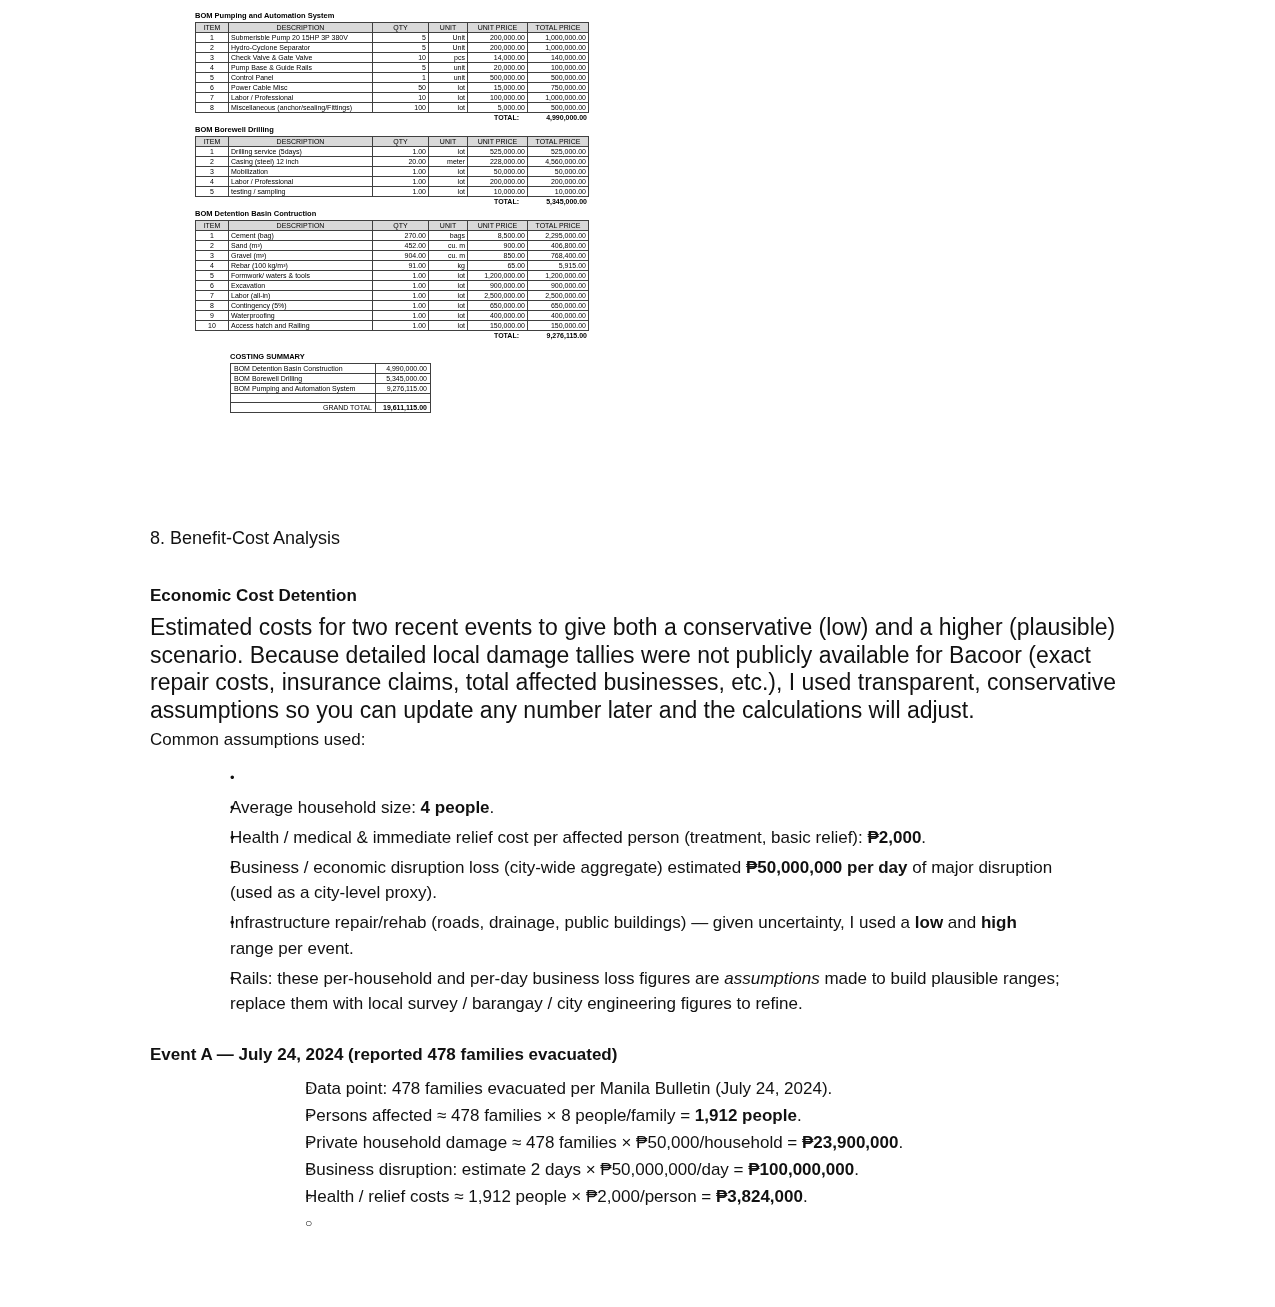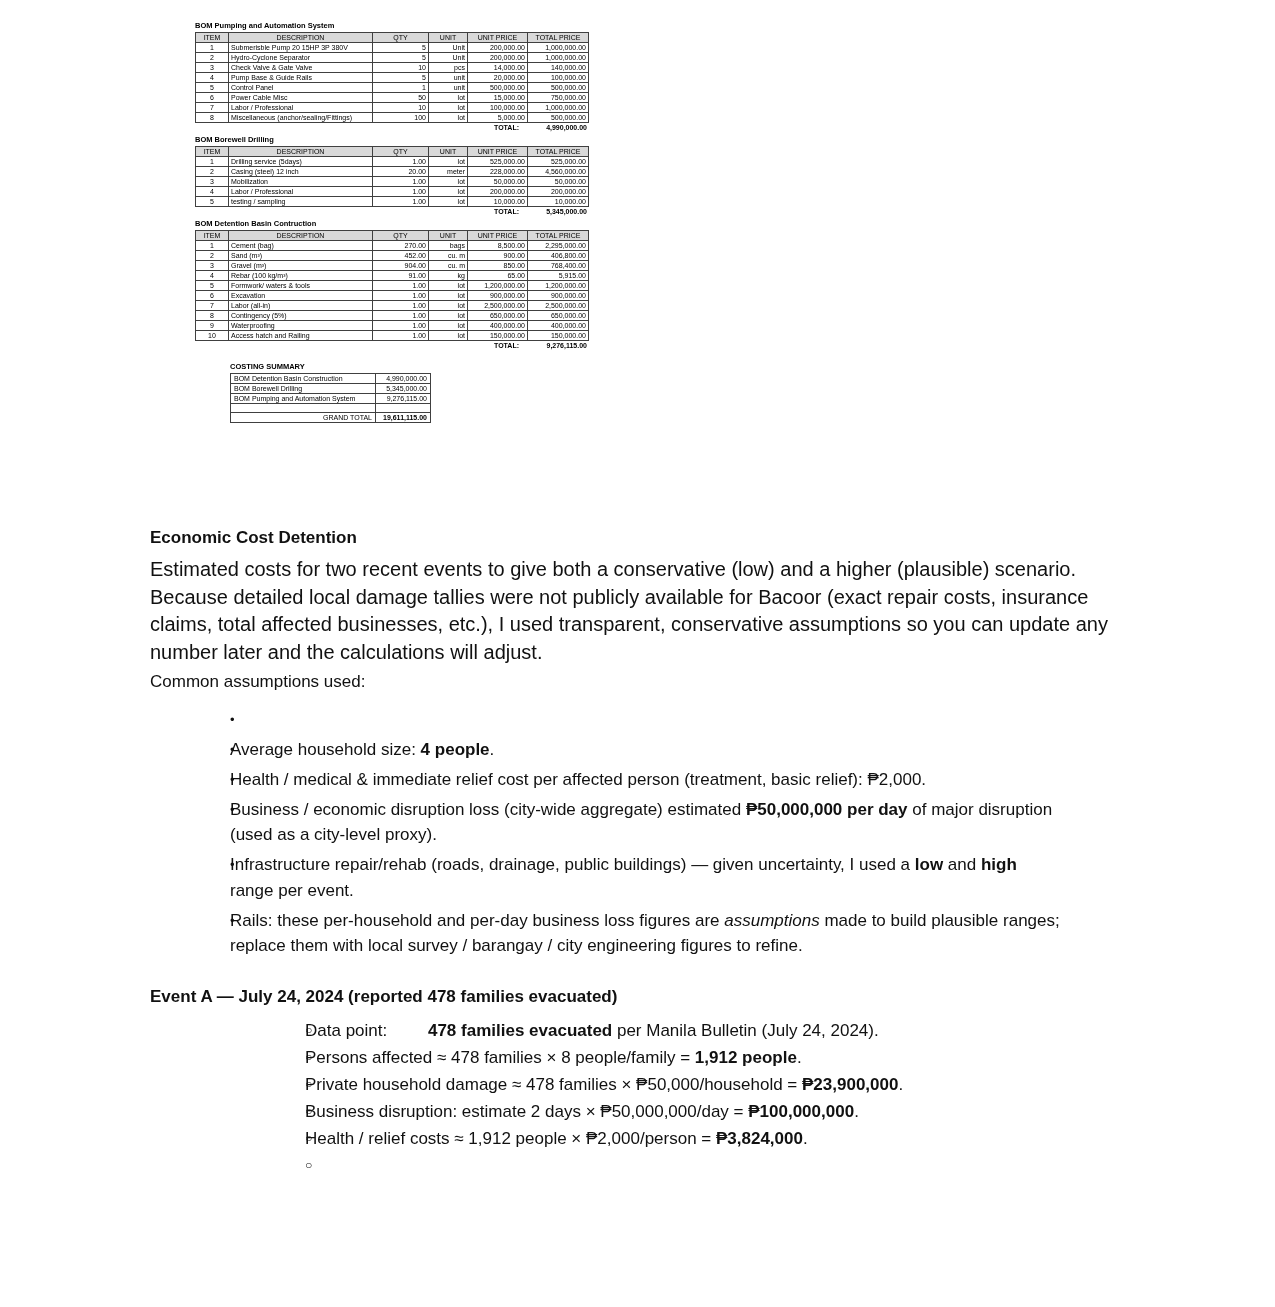--- a/index.html
+++ b/index.html
@@ -7,21 +7,21 @@
   body {
     width: 1275px; height: 1307px;
     background: #ffffff;
     font-family: "Liberation Sans", sans-serif;
     color: #111111;
     position: relative;
     overflow: hidden;
   }
 
   
-  .tables-area { position: absolute; left: 195px; top: 21px; }
+  .tables-area { position: absolute; left: 195px; top: 11px; }
   .tbl-title { font-weight: bold; font-size: 7.5px; line-height: 9px; margin-bottom: 2px; color:#000; }
   table.bom { border-collapse: collapse; table-layout: fixed; width: 393px; font-size: 7px; color:#000; }
   table.bom td {
     border: 1px solid #404040;
     padding: 0 2px;
     height: 9.5px; line-height: 9px;
     overflow: hidden; white-space: nowrap;
   }
   table.bom thead td { background: #d9d9d9; }
   .total-row { width: 393px; display: flex; justify-content: flex-end; font-size: 7px; font-weight: bold; padding: 1px 1px 0 0; color:#000; }
@@ -39,21 +39,21 @@
     overflow: hidden; white-space: nowrap;
   }
   table.cost .empty-row td { height: 9px; }
   table.cost .gt-label { text-align: right; }
   table.cost .gt-value { text-align: right; font-weight: bold; }
 
   
   .text-area { position: absolute; left: 150px; top: 527px; width: 985px; }
   .h-section { font-size: 18px; font-weight: 400; line-height: 22px; margin: 0 0 36px 0; }
   .h-bold { font-size: 17px; font-weight: bold; line-height: 22px; margin: 0 0 7px 0; }
-  .para { font-size: 20px; line-height: 27.5px; margin: 0; }
+  .para { font-size: 23px; line-height: 27.5px; margin: 0; }
   .lead { font-size: 17px; line-height: 27.5px; margin: 2px 0 0 0; }
 
   .bullet-list { margin-top: 11px; }
   .bullet-list .li { display: flex; line-height: 25.5px; margin-bottom: 4.5px; font-size: 17px; }
   .bullet-list .marker { width: 32px; padding-left: 80px; flex: none; font-size: 13px; line-height: 25.5px; }
   .bullet-list .litext { width: 833px; }
 
   .h-event { font-size: 17px; font-weight: bold; line-height: 22px; margin: 27px 0 9px 0; }
 
   .sub-list .li { display: flex; line-height: 27px; margin: 0; font-size: 17px; }
@@ -373,56 +373,57 @@
             <td class="gt-label">GRAND TOTAL</td>
             <td class="gt-value">19,611,115.00</td>
           </tr>
         </tbody>
       </table>
     </div>
 
   </section>
 
   <section class="text-area">
+    <h2 class="h-section">8. Benefit-Cost Analysis</h2>
     <h3 class="h-bold">Economic Cost Detention</h3>
     <p class="para">Estimated costs for two recent events to give both a conservative (low) and a higher (plausible) scenario. Because detailed local damage tallies were not publicly available for Bacoor (exact repair costs, insurance claims, total affected businesses, etc.), I used transparent, conservative assumptions so you can update any number later and the calculations will adjust.</p>
     <p class="lead">Common assumptions used:</p>
 
     <div class="bullet-list">
         <div class="li">
           <span class="marker">•</span>
         </div>
         <div class="li">
           <span class="marker">•</span>
           <span class="litext"><span>Average household size: </span><span style="font-weight: bold;">4 people</span><span>.</span></span>
         </div>
         <div class="li">
           <span class="marker">•</span>
-          <span class="litext"><span>Health / medical &amp; immediate relief cost per affected person (treatment, basic relief): </span><span style="font-weight: normal;">₱2,000</span><span>.</span></span>
+          <span class="litext"><span>Health / medical &amp; immediate relief cost per affected person (treatment, basic relief): </span><span style="font-weight: bold;">₱2,000</span><span>.</span></span>
         </div>
         <div class="li">
           <span class="marker">•</span>
           <span class="litext"><span>Business / economic disruption loss (city-wide aggregate) estimated </span><span style="font-weight: bold;">₱50,000,000 per day</span><span> of major disruption (used as a city-level proxy).</span></span>
         </div>
         <div class="li">
           <span class="marker">•</span>
           <span class="litext"><span>Infrastructure repair/rehab (roads, drainage, public buildings) — given uncertainty, I used a </span><span style="font-weight: bold;">low</span><span> and </span><span style="font-weight: bold;">high</span><span> range per event.</span></span>
         </div>
         <div class="li">
           <span class="marker">•</span>
           <span class="litext"><span>Rails: these per-household and per-day business loss figures are </span><span style="font-style: italic;">assumptions</span><span> made to build plausible ranges; replace them with local survey / barangay / city engineering figures to refine.</span></span>
         </div>
       </div>
 
     <h3 class="h-event">Event A — July 24, 2024 (reported 478 families evacuated)</h3>
 
     <div class="sub-list">
         <div class="li">
           <span class="marker">○</span>
-          <span class="litext"><span>Data point: </span><span style="font-weight: bold; margin-left: 36px;">478 families evacuated</span><span> per Manila Bulletin (July 24, 2024).</span></span>
+          <span class="litext"><span>Data point: </span><span style="font-weight: normal;">478 families evacuated</span><span> per Manila Bulletin (July 24, 2024).</span></span>
         </div>
         <div class="li">
           <span class="marker">○</span>
           <span class="litext"><span>Persons affected ≈ 478 families × 8 people/family = </span><span style="font-weight: bold;">1,912 people</span><span>.</span></span>
         </div>
         <div class="li">
           <span class="marker">○</span>
           <span class="litext"><span>Private household damage ≈ 478 families × ₱50,000/household = </span><span style="font-weight: bold;">₱23,900,000</span><span>.</span></span>
         </div>
         <div class="li">

